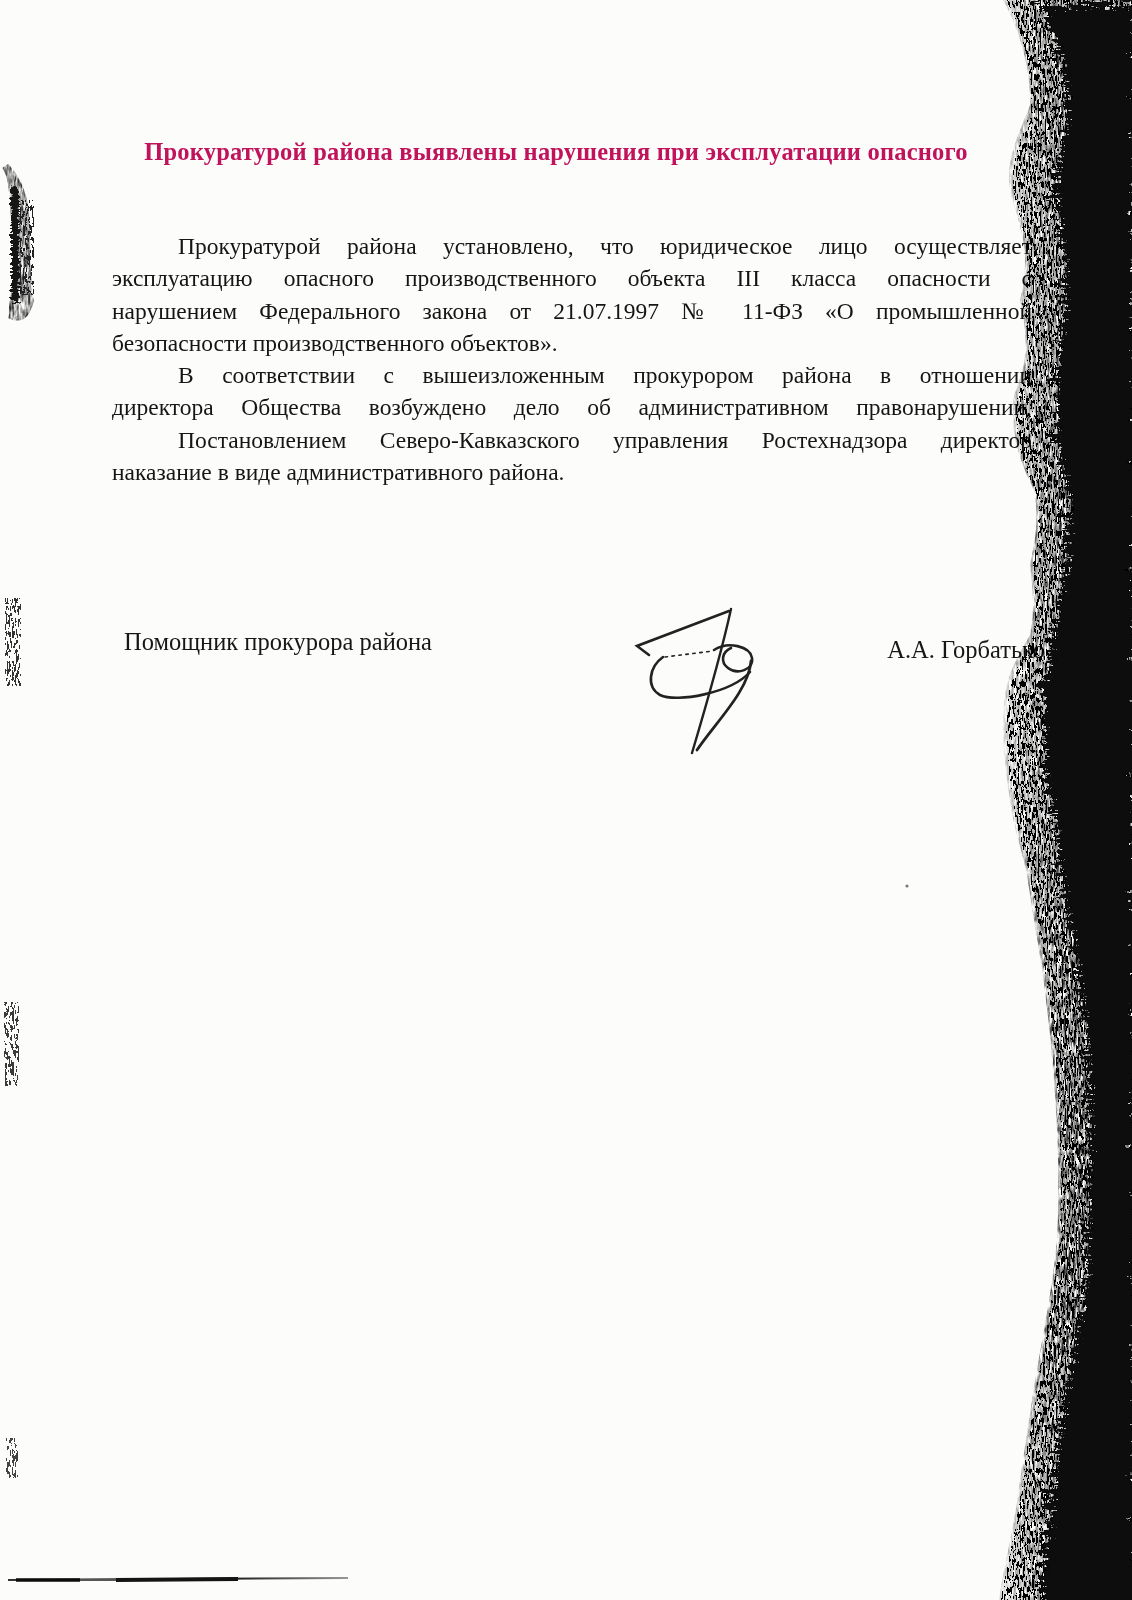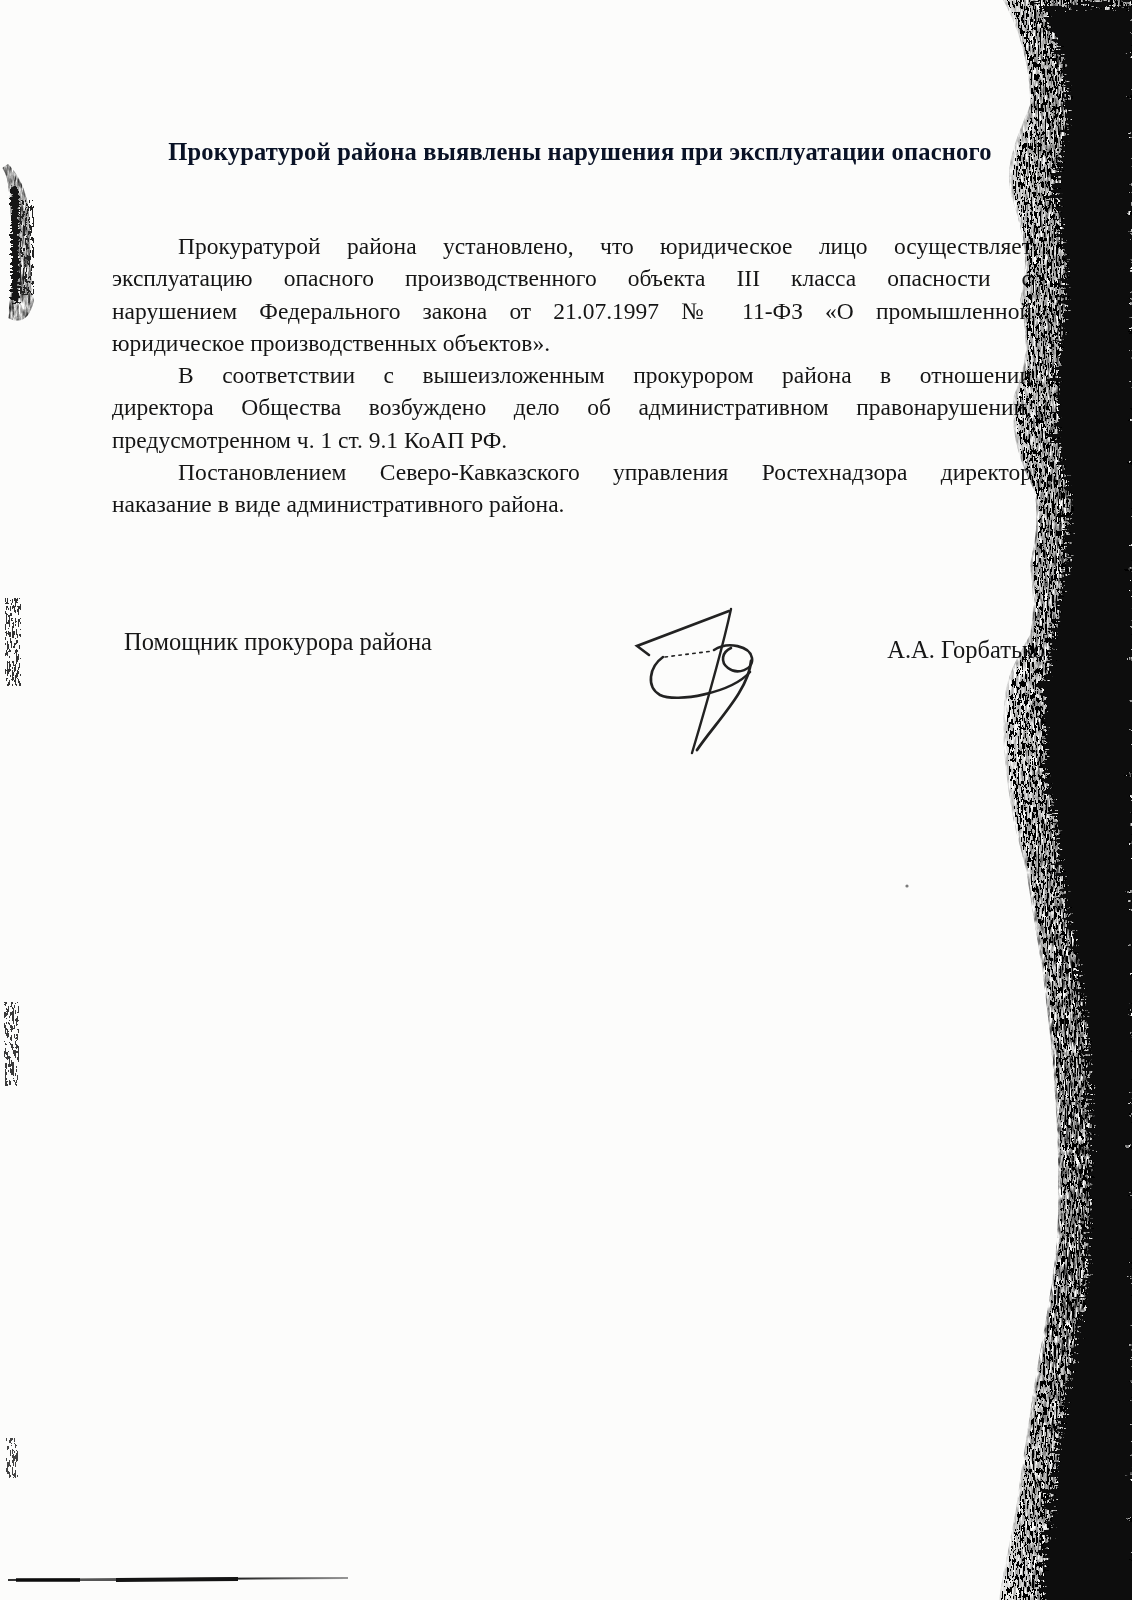--- a/index.html
+++ b/index.html
@@ -14,27 +14,27 @@
   .page {
     position: absolute; inset: 0;
     background: #fcfcfb;
   }
   .textlayer {
     position: absolute; inset: 0;
     filter: blur(0.25px) contrast(1.05);
   }
   .title {
     position: absolute;
-    left: 120px; top: 134px; width: 920px;
+    left: 96px; top: 134px; width: 920px;
     font-weight: bold;
     font-size: 24.5px;
     line-height: 35.5px;
     text-align: center;
     letter-spacing: 0.2px;
-    color: #0f172a;
+    color: #be185d;
   }
   .bodytext {
     position: absolute;
     left: 112px; top: 230px; width: 920px;
     font-size: 23.5px;
     line-height: 32.3px;
     color: #1a1a1a;
   }
   .line {
     text-align: justify;
@@ -65,25 +65,24 @@
   <div class="textlayer">
 
     <div class="title">
       <div>Прокуратурой района выявлены нарушения при эксплуатации опасного</div>
     </div>
 
     <div class="bodytext">
       <div class="line indent">Прокуратурой района установлено, что юридическое лицо осуществляет</div>
       <div class="line">эксплуатацию опасного производственного объекта III класса опасности с</div>
       <div class="line">нарушением Федерального закона от 21.07.1997 № 11-ФЗ «О промышленной</div>
-      <div class="line last">юридическое производственных объектов».</div>
+      <div class="line last">безопасности производственного объектов».</div>
 
       <div class="line indent">В соответствии с вышеизложенным прокурором района в отношении</div>
       <div class="line">директора Общества возбуждено дело об административном правонарушении,</div>
-      <div class="line last">предусмотренном ч. 1 ст. 9.1 КоАП РФ.</div>
 
       <div class="line indent">Постановлением Северо-Кавказского управления Ростехнадзора директор</div>
       <div class="line last">наказание в виде административного района.</div>
     </div>
 
     <div class="sigrow">
       <span class="sig-left">Помощник прокурора района</span>
       <span class="sig-right">А.А. Горбатько</span>
     </div>
 

